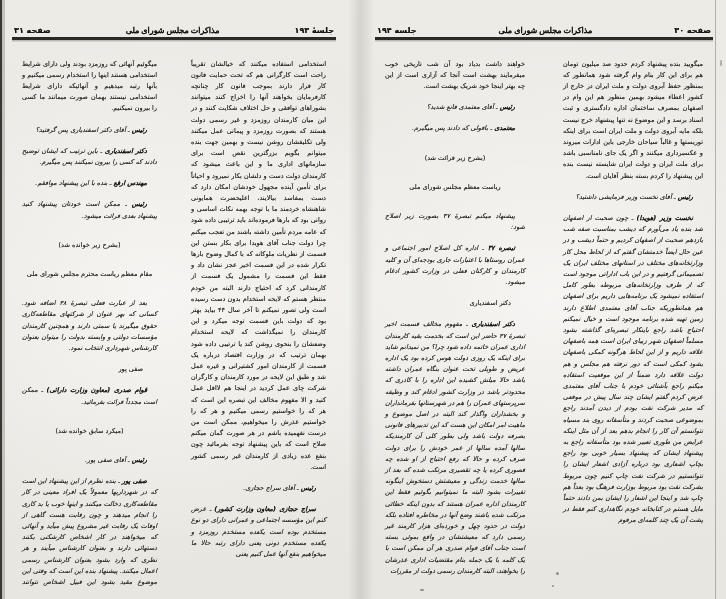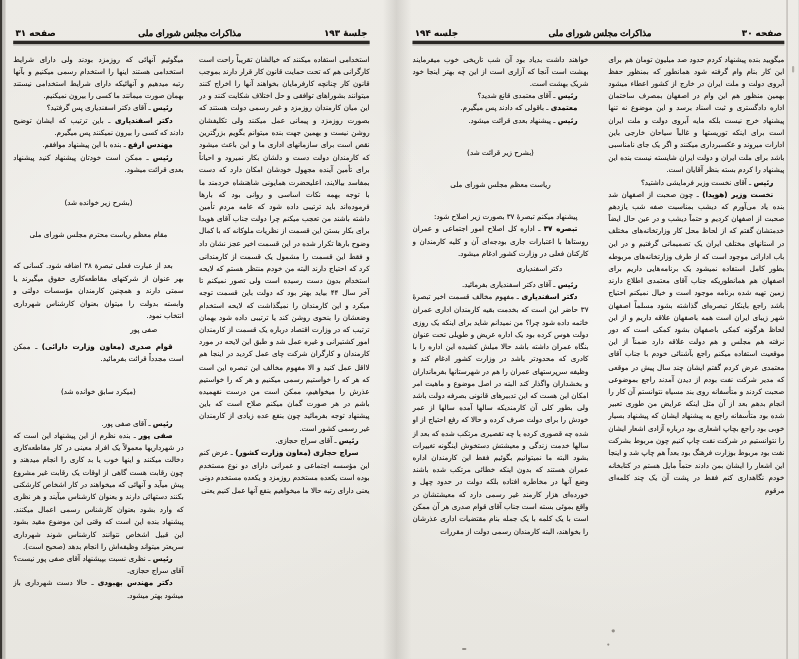--- a/index.html
+++ b/index.html
@@ -24,22 +24,22 @@
     font-size:8px;font-weight:bold;color:#14110e;padding:2px 2px 0 2px;
     text-shadow:0 0 .5px rgba(20,15,10,.6);}
   .hcenter{letter-spacing:.3px;font-family:Liberation Serif, serif;}
   .rule{height:2.5px;background:#2b2825;margin-top:2px;box-shadow:0 1.5px 0 rgba(43,40,37,.25);}
   .cols{display:flex;gap:14px;margin-top:9px;height:540px;overflow:hidden;}
   .page-right .cols{gap:18px;}
   .col{flex:1 1 0;height:100%;overflow:hidden;
     font-size:6.5px;line-height:11.2px;
     text-align:justify;text-justify:inter-word;
     color:#262320;text-shadow:0 0 .5px rgba(45,40,34,.55);}
-  .col p{margin:0;}
-  .col p.para,.col p.speech{text-indent:10px;}
+  .col p{margin:10px;}
+  .col p.para,.col p.speech{text-indent:10px;font-style:italic;}
   .col p.cont{text-indent:0;}
   .col p.center{text-align:center;text-indent:0;margin:18px 0;}
   .col p.sign{text-align:right;text-indent:0;padding-right:24px;margin:2px 0 4px 0;}
   .col b{font-weight:bold;color:#171310;}
   .speck{position:absolute;background:rgba(90,85,78,.6);border-radius:50%;}
   .s1{left:556px;top:572px;width:3px;height:3px;}
   .s2{left:552px;top:585px;width:2px;height:2px;}
   .s3{left:420px;top:589px;width:4px;height:2px;border-radius:1px;}
   .s4{left:720px;top:60px;width:2px;height:6px;border-radius:1px;background:rgba(120,115,108,.5);}
 </style>
@@ -95,27 +95,25 @@
     <div class="cols">
       <div class="col">
           <p class="blk cont">میگویید بنده پیشنهاد کردم حدود صد میلیون تومان هم برای این کار بنام وام گرفته شود همانطور که بمنظور حفظ آبروی دولت و ملت ایران در خارج از کشور اعطاء میشود بهمین منظور هم این وام در اصفهان بمصرف ساختمان اداره دادگستری و ثبت اسناد برسد و این موضوع نه تنها پیشنهاد خرج نیست بلکه مایه آبروی دولت و ملت ایران است برای اینکه توریستها و غالباً سیاحان خارجی باین ادارات میروند و عکسبرداری میکنند و اگر یک جای نامناسبی باشد برای ملت ایران و دولت ایران شایسته نیست بنده این پیشنهاد را کردم بسته بنظر آقایان است.</p>
           <p class="blk speech"><b>رئیس</b> ـ آقای نخست وزیر فرمایشی داشتید؟</p>
           <p class="blk speech"><b>نخست وزیر (هویدا)</b> ـ چون صحبت از اصفهان شد بنده یاد می‌آورم که دیشب بمناسبت صفه شب یازدهم صحبت از اصفهان کردیم و حتماً دیشب و در عین حال ایضاً خدمتشان گفتم که از لحاظ محل کار وزارتخانه‌های مختلف در استانهای مختلف ایران یک تصمیماتی گرفتیم و در این باب اداراتی موجود است که از طرف وزارتخانه‌های مربوطه بطور کامل استفاده نمیشود یک برنامه‌هایی داریم برای اصفهان هم همانطوریکه جناب آقای معتمدی اطلاع دارند زمین تهیه شده برنامه موجود است و خیال نمیکنم احتیاج باشد راجع باینکار تبصره‌ای گذاشته بشود مسلماً اصفهان شهر زیبای ایران است همه باصفهان علاقه داریم و از این لحاظ هرگونه کمکی باصفهان بشود کمکی است که دور نرفته هم مجلس و هم دولت علاقه دارد ضمناً از این موقعیت استفاده میکنم راجع بآشنائی خودم با جناب آقای معتمدی عرض کردم گفتم ایشان چند سال پیش در موقعی که مدیر شرکت نفت بودم از دیدن آمدند راجع بموضوعی صحبت کردند و متأسفانه روی بند مسیاه نتوانستم آن کار را انجام بدهم بعد از آن مثل اینکه عرایض من طوری تعبیر شده بود متأسفانه راجع به پیشنهاد ایشان که پیشنهاد بسیار خوبی بود راجع بچاپ اشعاری بود درباره آزادی اشعار ایشان را نتوانستیم در شرکت نفت چاپ کنیم چون مربوط بشرکت نفت بود مربوط بوزارت فرهنگ بود بعداً هم چاپ شد و اینجا این اشعار را ایشان بمن دادند حتماً مایل هستم در کتابخانه خودم نگاهداری کنم فقط در پشت آن یک چند کلمه‌ای مرقوم</p>
         </div>
       <div class="col">
           <p class="blk cont">خواهند داشت بدیاد بود آن شب تاریخی خوب میفرمایند بهشت است آنجا که آزاری است از این چه بهتر اینجا خود شریک بهشت است.</p>
           <p class="blk speech"><b>رئیس</b> ـ آقای معتمدی قانع شدید؟</p>
           <p class="blk speech"><b>معتمدی</b> ـ باقولی که دادند پس میگیرم.</p>
-          <p class="blk speech"><b>رئیس</b> ـ پیشنهاد بعدی قرائت میشود.</p>
           <p class="blk center">(بشرح زیر قرائت شد)</p>
           <p class="blk center">ریاست معظم مجلس شورای ملی</p>
           <p class="blk para">پیشنهاد میکنم تبصرهٔ ۳۷ بصورت زیر اصلاح شود:</p>
           <p class="blk speech"><b>تبصره ۳۷</b> ـ اداره کل اصلاح امور اجتماعی و عمران روستاها با اعتبارات جاری بودجه‌ای آن و کلیه کارمندان و کارکنان فعلی در وزارت کشور ادغام میشود.</p>
           <p class="blk sign">دکتر اسفندیاری</p>
-          <p class="blk speech"><b>رئیس</b> ـ آقای دکتر اسفندیاری بفرمائید.</p>
           <p class="blk speech"><b>دکتر اسفندیاری</b> ـ مفهوم مخالف قسمت اخیر تبصرهٔ ۳۷ حاضر این است که بخدمت بقیه کارمندان اداری عمران خاتمه داده شود چرا؟ من نمیدانم شاید برای اینکه یک روزی دولت هوس کرده بود یک اداره عریض و طویلی تحت عنوان بنگاه عمران داشته باشد حالا میلش کشیده این اداره را با کادری که محدودتر باشد در وزارت کشور ادغام کند و وظیفه سرپرستهای عمران را هم در شهرستانها بفرمانداران و بخشداران واگذار کند البته در اصل موضوع و ماهیت امر امکان این هست که این تدبیرهای قانونی بصرفه دولت باشد ولی بطور کلی آن کارمندیکه سالها آمده سالها از عمر خودش را برای دولت صرف کرده و حالا که رفع احتیاج از او شده چه قصوری کرده یا چه تقصیری مرتکب شده که بعد از سالها خدمت زندگی و معیشتش دستخوش اینگونه تغییرات بشود البته ما نمیتوانیم بگوئیم فقط این کارمندان اداره عمران هستند که بدون اینکه خطائی مرتکب شده باشند وضع آنها در مخاطره افتاده بلکه دولت در حدود چهل و خورده‌ای هزار کارمند غیر رسمی دارد که معیشتشان در واقع بموئی بسته است جناب آقای قوام صدری هر آن ممکن است با یک کلمه با یک جمله بنام مقتضیات اداری عذرشان را بخواهند، البته کارمندان رسمی دولت از مقررات</p>
         </div>
     </div>
   </div>
 
   <div class="speck s1"></div>
   <div class="speck s2"></div>
   <div class="speck s3"></div>
   <div class="speck s4"></div>
 </div>

